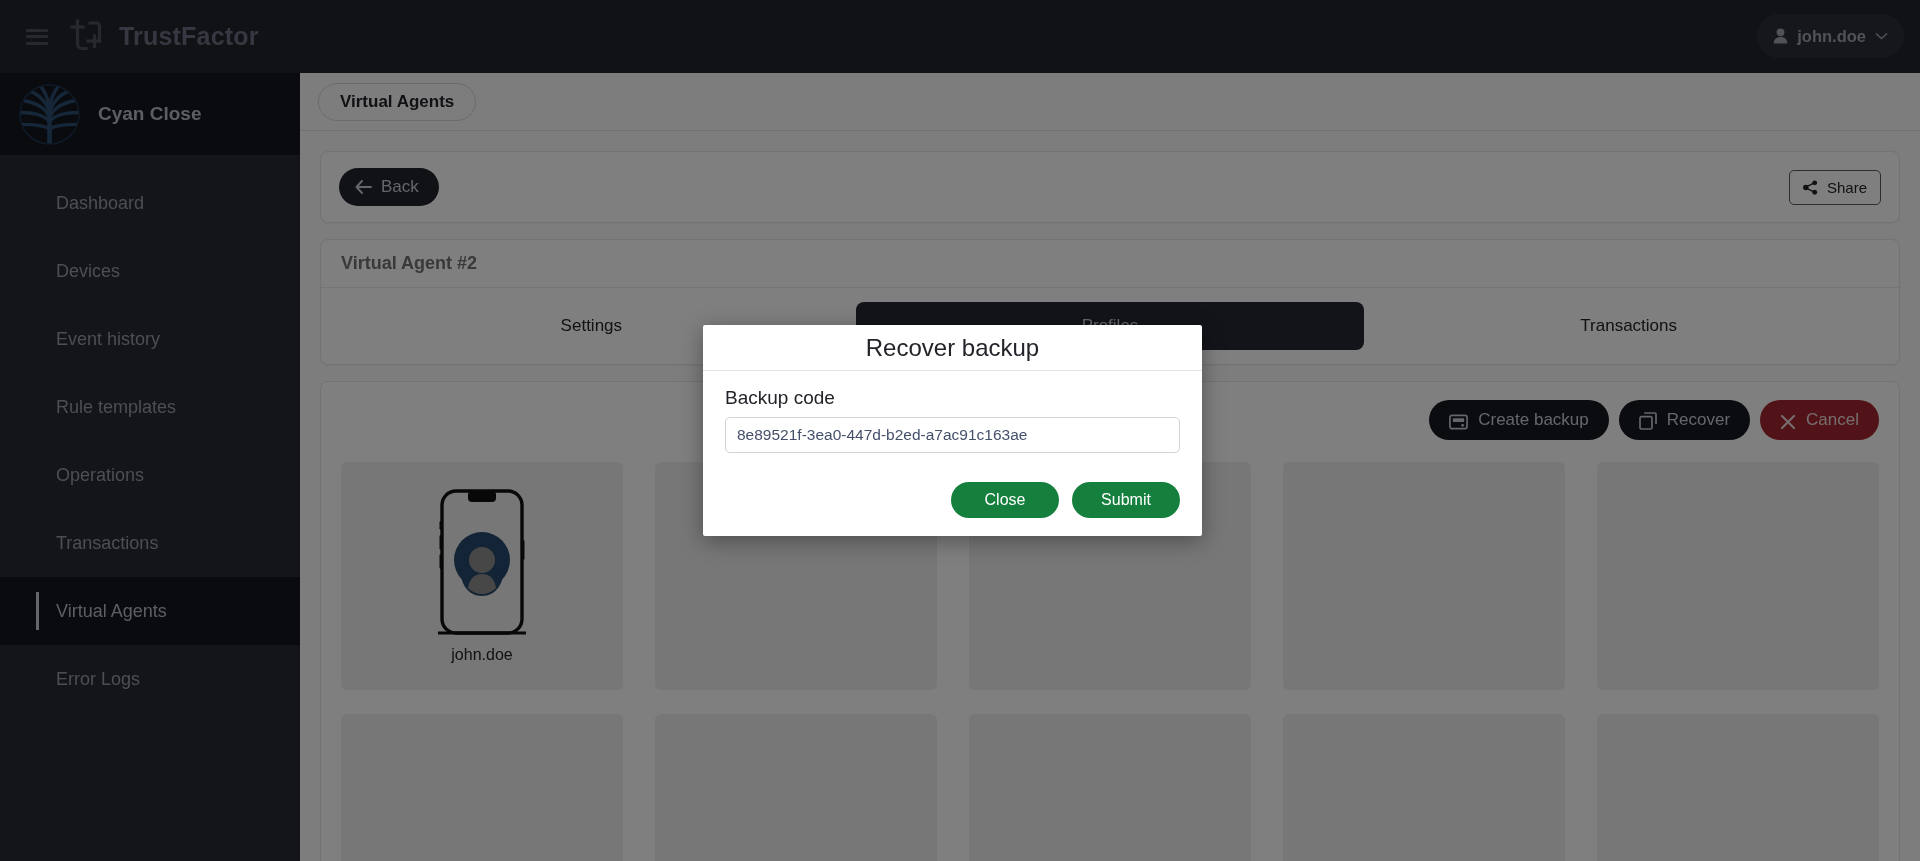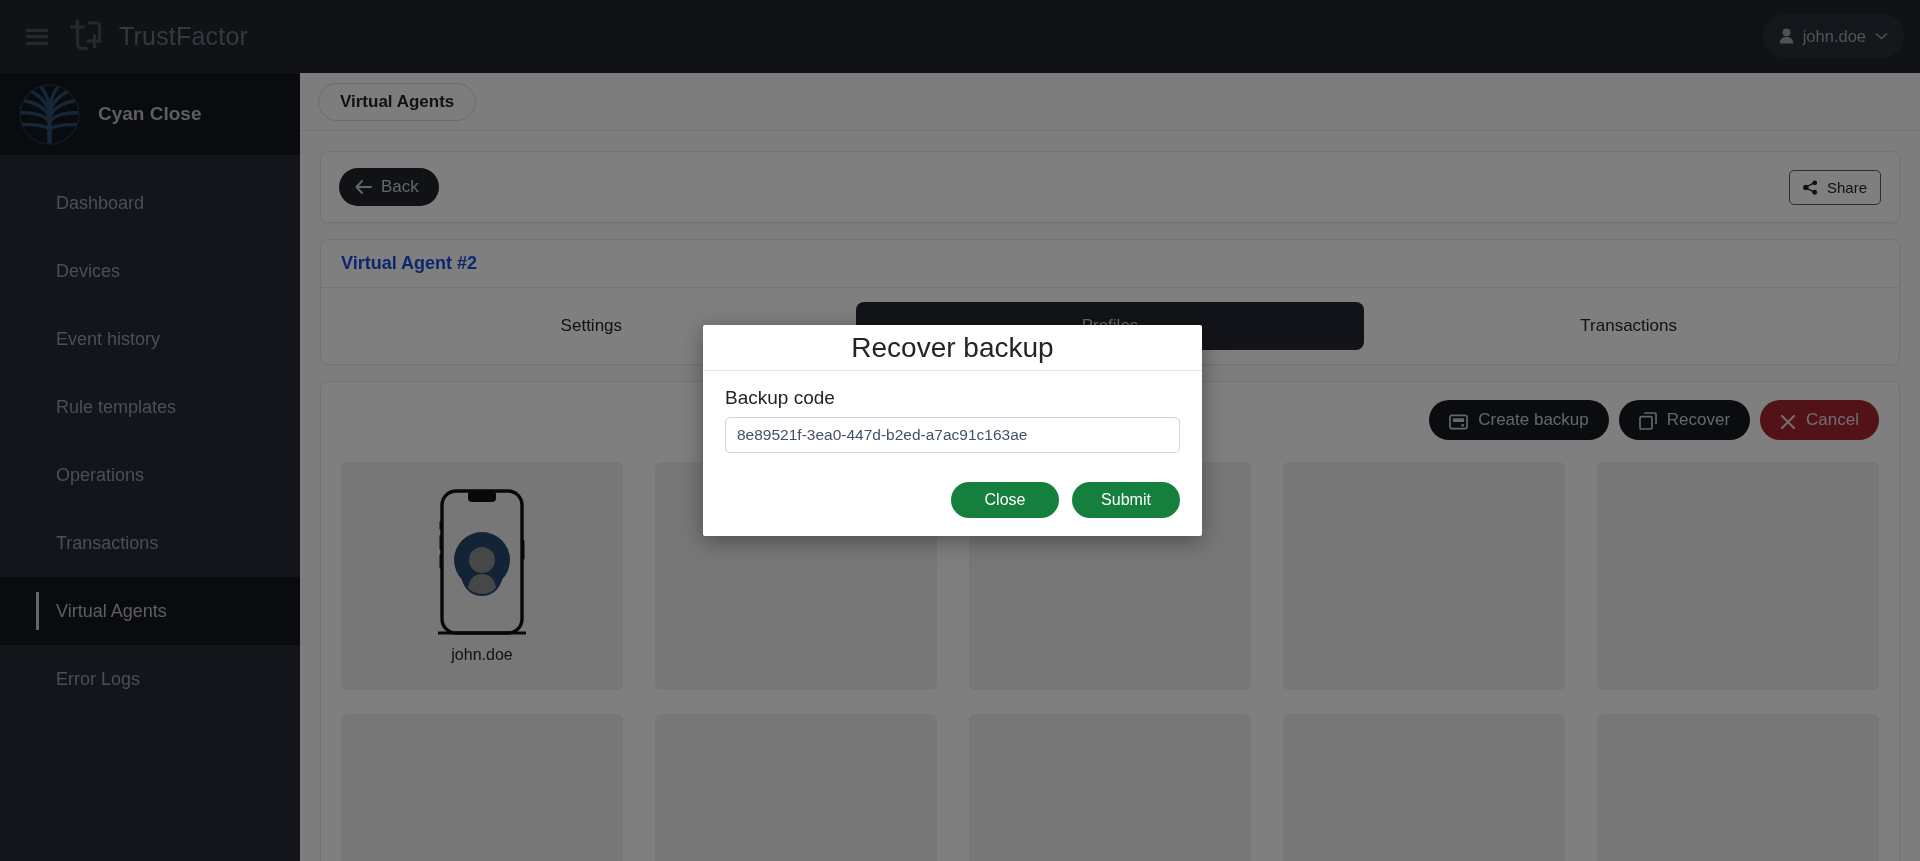--- a/index.html
+++ b/index.html
@@ -12,20 +12,21 @@
 
   
   .app { position: relative; width: 1920px; height: 861px; }
 
   
   .topbar {
     position: absolute; top: 0; left: 0; width: 1920px; height: 73px;
     background: #21242c;
     display: flex; align-items: center;
     z-index: 30;
+    font-weight: bold;
   }
   .hamburger {
     width: 22px; height: 16px; margin-left: 26px; margin-right: 18px;
     display: flex; flex-direction: column; justify-content: space-between;
     cursor: pointer;
   }
   .hamburger span { display: block; height: 3px; background: #4d515c; border-radius: 1px; }
   .brand-wrap { display: flex; align-items: center; gap: 13px; }
   .tf-logo { width: 40px; height: 40px; }
   .brand-name {
@@ -107,21 +108,21 @@
 
   .panel {
     margin-top: 16px; background: #fff;
     border: 1px solid #e6e6e8; border-radius: 8px;
     box-shadow: 0 1px 2px rgba(0,0,0,.04);
     overflow: hidden;
   }
   .panel-head {
     height: 48px; display: flex; align-items: center;
     padding-left: 20px; border-bottom: 1px solid #eaeaec;
-    font-size: 18px; font-weight: bold; color: #1d4ed8;
+    font-size: 18px; font-weight: bold; color: #737373;
   }
   .tabs { display: flex; padding: 14px 16px; gap: 10px; }
   .tab {
     flex: 1; text-align: center; padding: 14px 0;
     font-size: 17px; color: #23242a; border-radius: 8px; cursor: pointer;
   }
   .tab.active { background: #242832; color: #c9ccd3; }
 
   .profiles-card {
     margin-top: 16px; background: #fff;
@@ -162,21 +163,21 @@
   .modal {
     position: absolute; left: 703px; top: 325px;
     width: 499px; height: 211px;
     background: #fff; border-radius: 2px;
     box-shadow: 0 5px 22px rgba(0,0,0,.35);
     z-index: 110; display: flex; flex-direction: column;
   }
   .modal-head {
     height: 46px; display: flex; align-items: center; justify-content: center;
     border-bottom: 1px solid #e4e4e6;
-    font-size: 28px; color: #23242a;
+    font-size: 24px; color: #23242a;
   }
   .modal-body { padding: 16px 22px 0 22px; flex: 1; }
   .field-label { font-size: 19px; color: #23242a; margin-bottom: 8px; display:block; }
   .field-input {
     width: 100%; height: 36px; border: 1px solid #ced4da; border-radius: 5px;
     padding: 0 11px; font-size: 15.5px; color: #44506a;
     font-family: inherit; background: #fff; outline: none;
   }
   .modal-foot {
     display: flex; justify-content: flex-end; gap: 13px;

